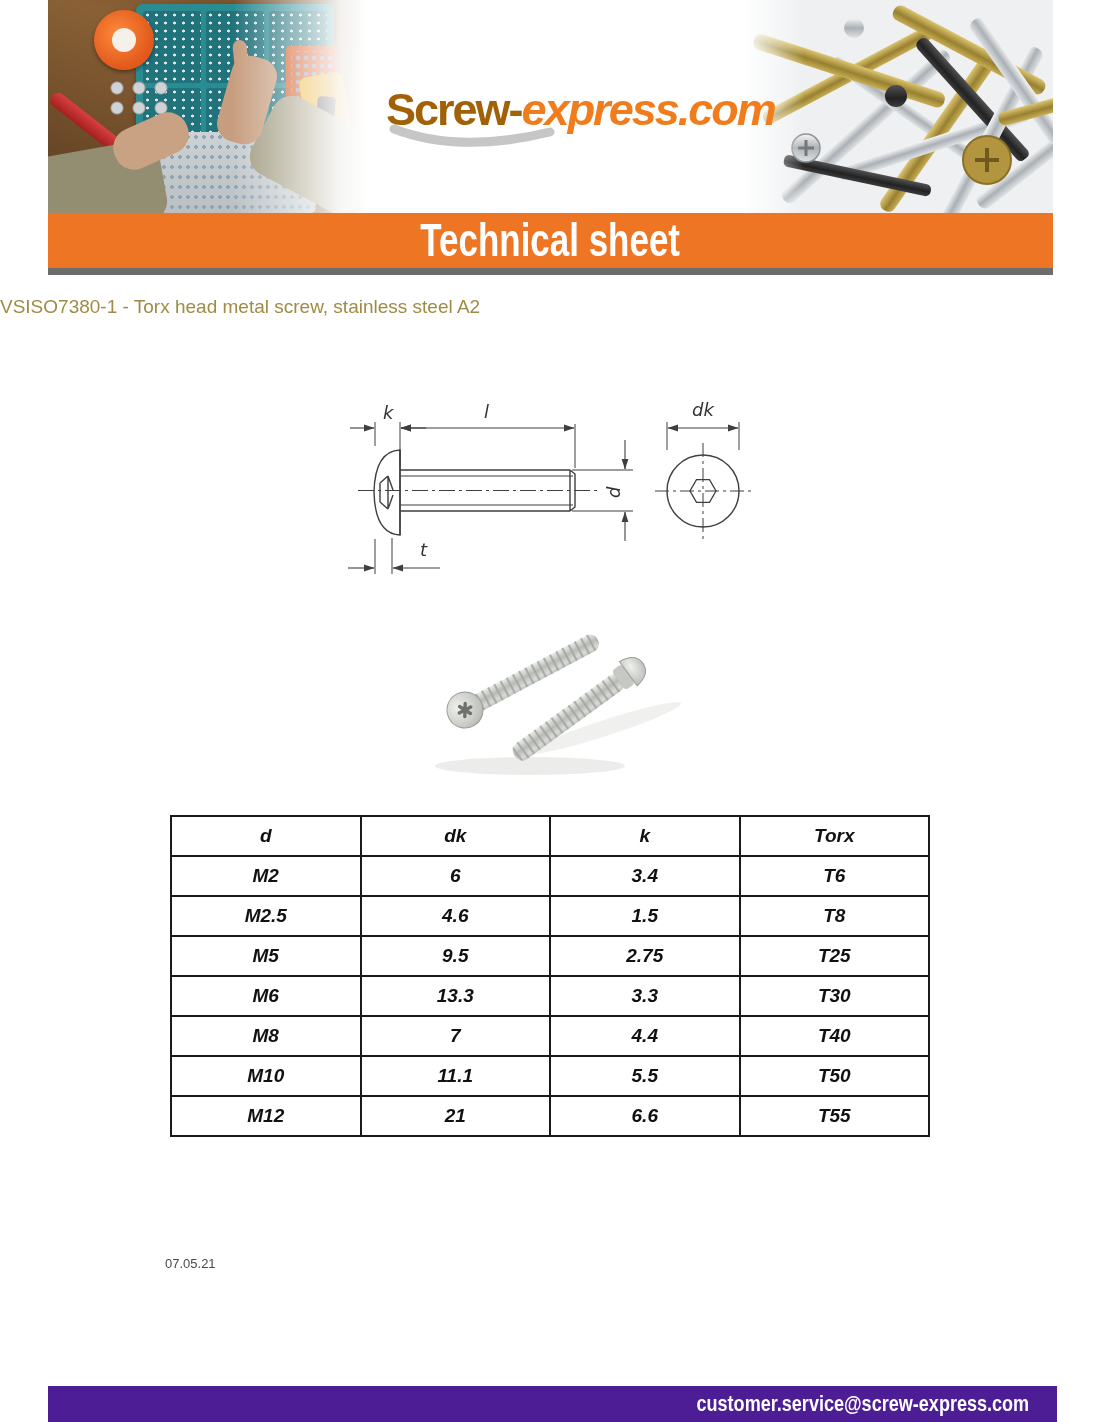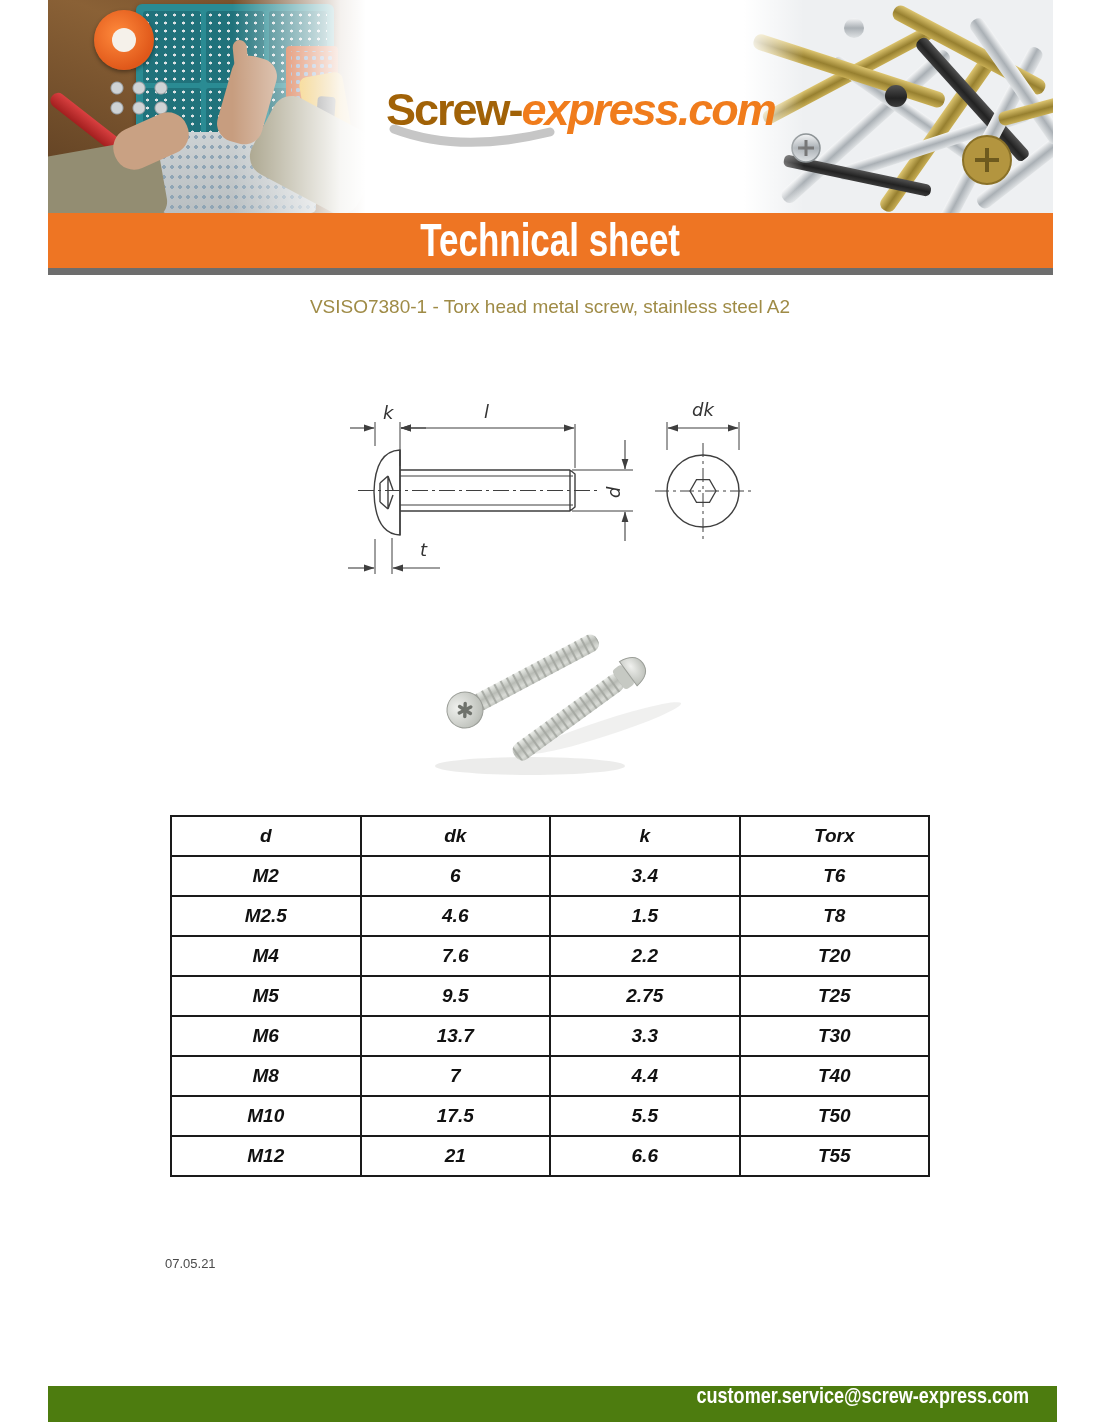--- a/index.html
+++ b/index.html
@@ -43,37 +43,37 @@
 
   .photo-right{position:absolute;left:744px;top:0;width:309px;height:213px;overflow:hidden;}
 
   
   .banner{position:absolute;left:48px;top:213px;width:1005px;height:55px;background:#ee7523;
           display:flex;align-items:center;justify-content:center;text-align:right;}
   .banner span{display:inline-block;color:#fff;font-weight:bold;font-size:38px;letter-spacing:0;
           transform:scale(.92,1.22);}
   .gray-strip{position:absolute;left:48px;top:268px;width:1005px;height:7px;background:#6d6d6d;}
 
-  .subtitle{position:absolute;left:0;top:296px;width:1100px;text-align:center;
+  .subtitle{position:absolute;left:0;top:296px;width:1100px;text-align:left;
             font-size:19px;color:#9f8b46;}
 
   
   .tech-drawing{position:absolute;left:330px;top:388px;width:440px;height:205px;margin:0;}
   .product-photo{position:absolute;left:420px;top:608px;width:295px;height:185px;margin:0;}
 
   
   .spec-table{position:absolute;left:170px;top:815px;width:760px;border-collapse:collapse;
               table-layout:fixed;}
   .spec-table th,.spec-table td{border:2px solid #1a1a1a;height:38px;text-align:center;
               font-weight:bold;font-style:italic;font-size:19px;color:#111;padding:0;}
 
   .doc-date{position:absolute;left:165px;top:1256px;font-size:13px;color:#4a4a4a;}
 
-  .footer-bar{position:absolute;left:48px;top:1386px;width:1009px;height:36px;background:#4d7c0f;
-              display:flex;justify-content:flex-end;}
+  .footer-bar{position:absolute;left:48px;top:1386px;width:1009px;height:36px;background:#4c1d95;
+              display:flex;align-items:center;justify-content:flex-end;}
   .footer-bar span{display:inline-block;color:#fff;font-weight:bold;font-size:19px;
               margin-right:28px;transform:scale(.95,1.2);transform-origin:right center;}
 </style>
 </head>
 <body>
 
 <div class="page">
 
   <div class="hero">
 
@@ -301,46 +301,40 @@
         <td>3.4</td>
         <td>T6</td>
       </tr>
       <tr>
         <td>M2.5</td>
         <td>4.6</td>
         <td>1.5</td>
         <td>T8</td>
       </tr>
       <tr>
-        <td>M4</td>
-        <td>7.6</td>
-        <td>2.2</td>
-        <td>T20</td>
-      </tr>
-      <tr>
         <td>M5</td>
         <td>9.5</td>
         <td>2.75</td>
         <td>T25</td>
       </tr>
       <tr>
         <td>M6</td>
-        <td>13.7</td>
+        <td>13.3</td>
         <td>3.3</td>
         <td>T30</td>
       </tr>
       <tr>
         <td>M8</td>
         <td>7</td>
         <td>4.4</td>
         <td>T40</td>
       </tr>
       <tr>
         <td>M10</td>
-        <td>17.5</td>
+        <td>11.1</td>
         <td>5.5</td>
         <td>T50</td>
       </tr>
       <tr>
         <td>M12</td>
         <td>21</td>
         <td>6.6</td>
         <td>T55</td>
       </tr>
     </tbody>

